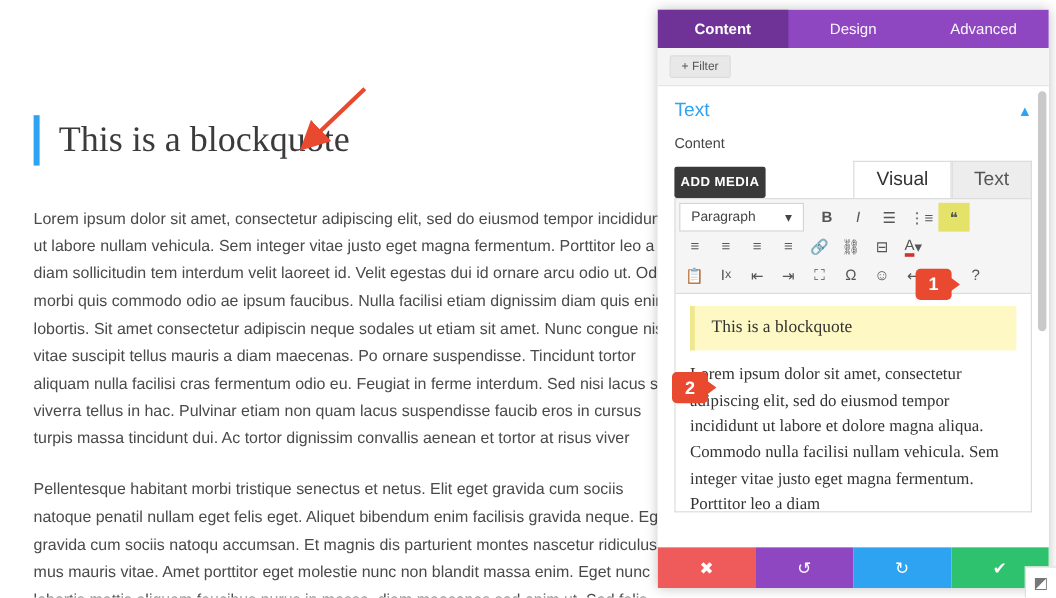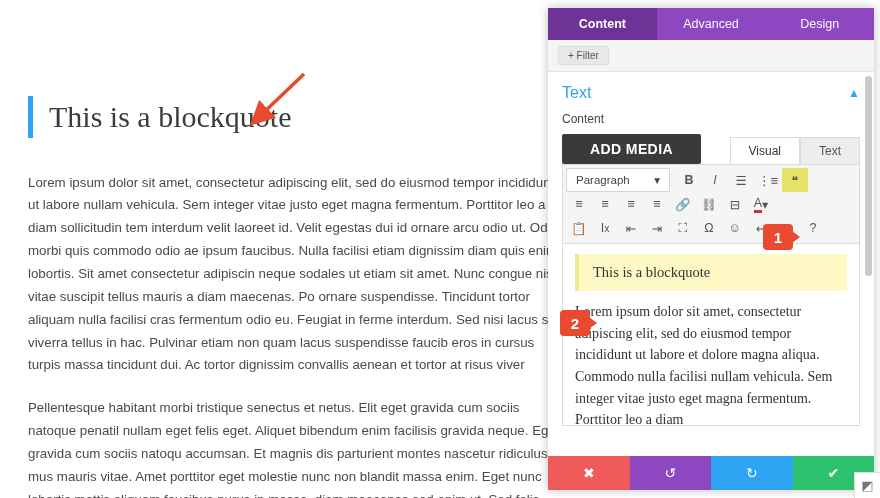--- a/index.html
+++ b/index.html
@@ -78,26 +78,26 @@
     display:flex; align-items:center; padding:12px 14px 8px 14px;
   }
   .section-head .t { font-size:16px; color:#2ea3f2; flex:1; }
   .chev { color:#2ea3f2; font-size:12px; }
 
   .field-label { font-size:12px; color:#444; padding:2px 14px 8px 14px; }
 
   .editor-wrap { padding:0 14px 0 14px; }
   .editor-toprow { display:flex; align-items:flex-end; }
   .add-media {
-    background:#3a3a3a; color:#fff; font-size:14px; font-weight:bold;
-    padding:7px 28px; border-radius:2px; letter-spacing:.4px; cursor:pointer;
+    background:#3a3a3a; color:#fff; font-size:11px; font-weight:bold;
+    padding:7px 5px; border-radius:2px; letter-spacing:.4px; cursor:pointer;
   }
   .vt-tabs { margin-left:auto; display:flex; align-items:flex-end; }
   .vt-tab {
-    font-size:12px; padding:6px 18px; cursor:pointer;
+    font-size:16px; padding:6px 18px; cursor:pointer;
     border:1px solid #dcdcdc; border-bottom:none; background:#ededed; color:#555;
   }
   .vt-tab.active { background:#fff; color:#333; }
 
   .toolbar {
     border:1px solid #dcdcdc; background:#f5f5f5; padding:3px 3px 3px 3px;
   }
   .trow { display:flex; align-items:center; gap:0px; }
   .tbtn {
     min-width:26px; height:24px; display:flex; align-items:center; justify-content:center;
@@ -177,22 +177,22 @@
     </defs>
     <line x1="58" y1="6" x2="14" y2="48" stroke="#e8492f" stroke-width="3.5" marker-end="url(#ah)"></line>
   </svg>
 </div>
 
 <div id="panel">
 
 
   <div class="tabs">
     <div class="tab active">Content</div>
+    <div class="tab">Design</div>
     <div class="tab">Advanced</div>
-    <div class="tab">Design</div>
   </div>
 
   <div class="searchbar">
     <div class="filter-btn">+ Filter</div>
   </div>
 
   <div class="scroll-area">
 
     <div class="section-head">
       <div class="t">Text</div>

